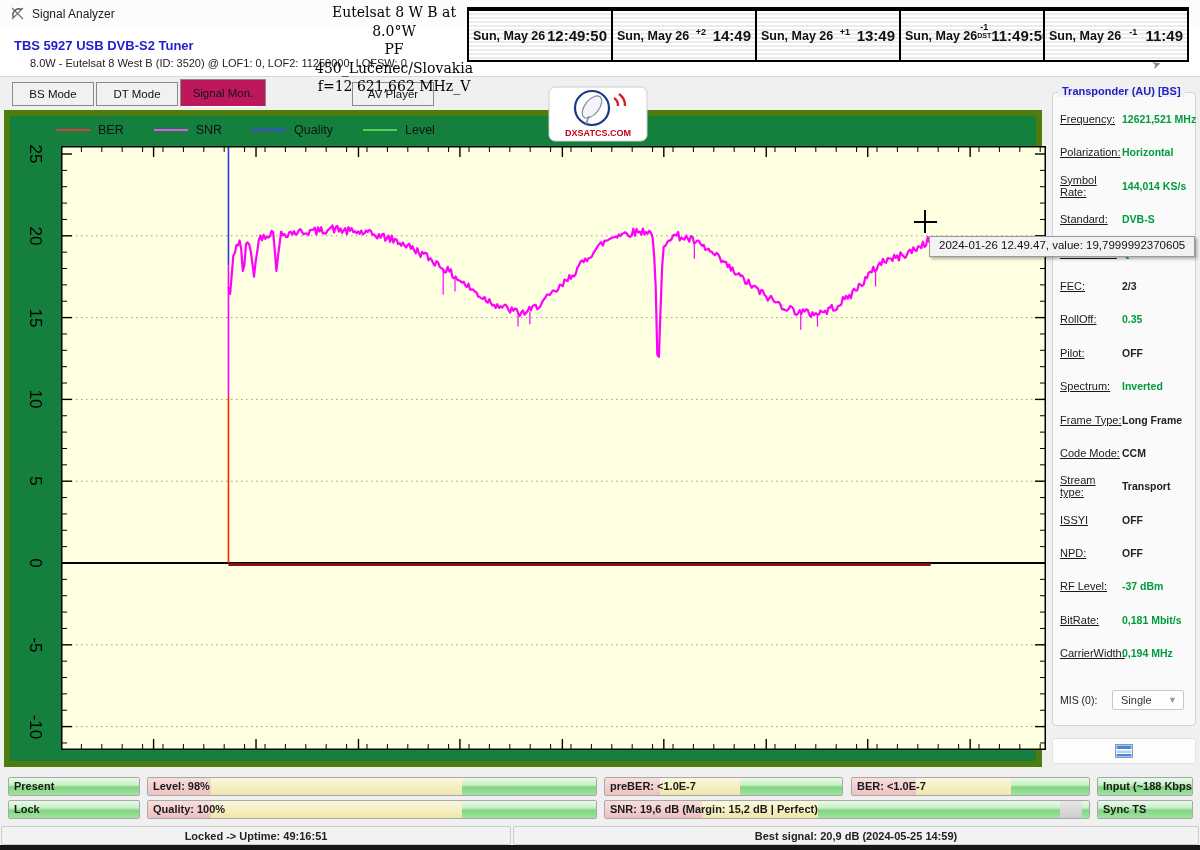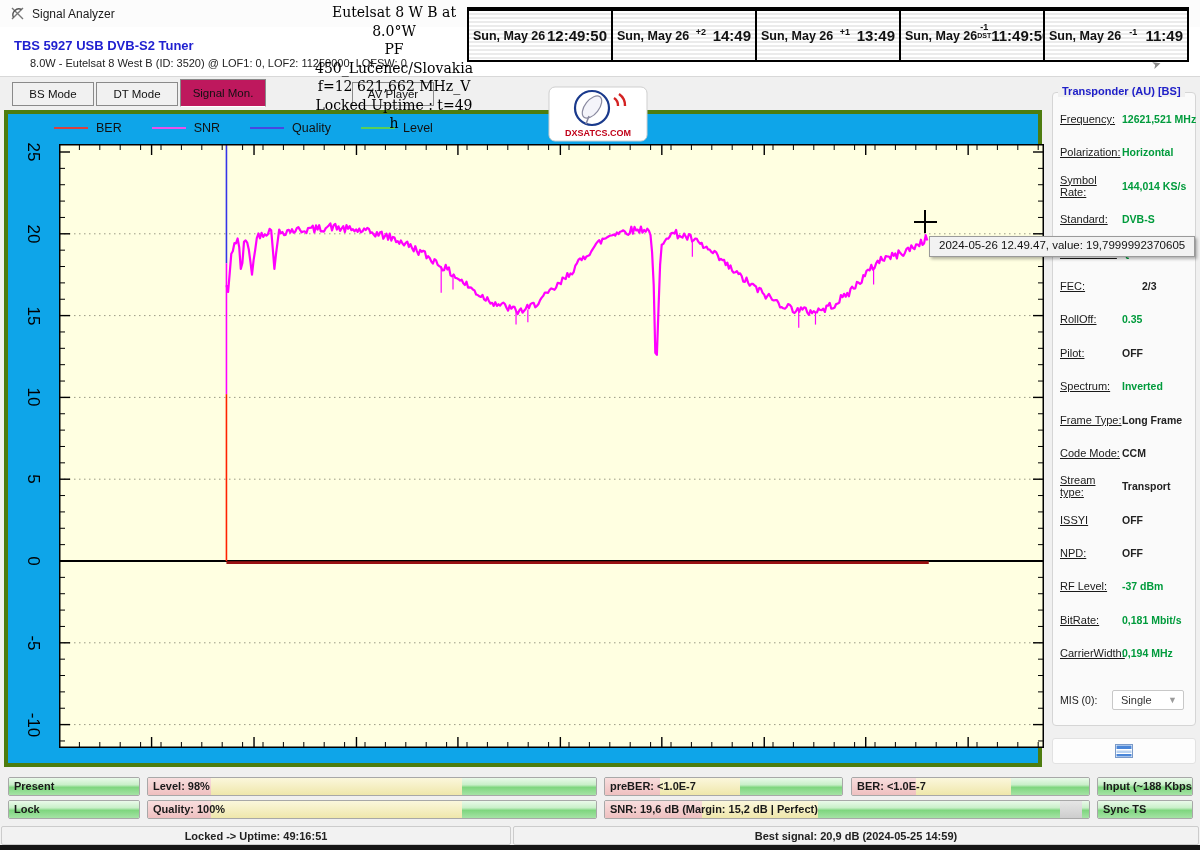--- a/index.html
+++ b/index.html
@@ -29,22 +29,22 @@
   .clock-off{flex:1;text-align:center;font-size:9px;font-weight:bold;line-height:8px;position:relative;top:-4px;}
   .clock-off .o2{font-size:7px;font-weight:bold;}
   .clock-time{font-size:15px;font-weight:bold;white-space:nowrap;margin-left:auto;}
   .corner-arrow{position:absolute;left:1152px;top:58px;color:#8a8a8a;font-size:11px;transform:rotate(-18deg);}
   
   .tabs{position:absolute;left:0;top:77px;width:1042px;height:33px;background:#f0f0f0;}
   .tab{position:absolute;top:5px;height:22px;background:#f1f1f1;border:1px solid #8a8a8a;
     font-size:11.5px;display:flex;align-items:center;justify-content:center;color:#111;}
   .tab.active{background:#be185d;top:2px;height:26px;border-bottom-color:#ffffff;font-weight:normal;z-index:2;}
   
-  .chart-panel{position:absolute;left:4px;top:110px;width:1038px;height:657px;background:#0ea5e9;
-    border:4px solid #4d7c0f;box-sizing:border-box;}
+  .chart-panel{position:absolute;left:4px;top:110px;width:1038px;height:657px;background:#15803d;
+    border:6px solid #4d7c0f;box-sizing:border-box;}
   .legend{position:absolute;left:46px;top:7px;display:flex;align-items:center;font-size:12.5px;color:#111;}
   .legend .sw{width:34px;height:2px;margin-right:8px;}
   .legend .lab{margin-right:30px;}
   .plot{position:absolute;left:51px;top:30px;width:985px;height:604px;background:#ffffe1;}
   .plot svg{position:absolute;left:0;top:0;}
   .ylab{position:absolute;width:30px;text-align:center;font-size:17px;color:#000;transform:rotate(90deg);}
   .logo{position:absolute;left:548px;top:86px;z-index:7;}
   .crosshair-h{position:absolute;left:914px;top:221px;width:23px;height:2px;background:#000;z-index:8;}
   .crosshair-v{position:absolute;left:924px;top:210px;width:2px;height:23px;background:#000;z-index:8;}
   .tooltip{position:absolute;left:929px;top:236px;height:15px;background:#f2f2f2;border:1px solid #9a9a9a;
@@ -93,21 +93,20 @@
 </div>
 
 <div class="header"></div>
 <div class="tuner-name">TBS 5927 USB DVB-S2 Tuner</div>
 <div class="tuner-details">8.0W - Eutelsat 8 West B (ID: 3520) @ LOF1: 0, LOF2: 11250000, LOFSW: 0</div>
 
 <div class="feed-info">
   <div>Eutelsat 8 W B at 8.0°W</div>
   <div>PF 450_Lučenec/Slovakia</div>
   <div>f=12 621,662 MHz_V</div>
-  <div>Locked Uptime : t=49 h</div>
 </div>
 
 <div class="clocks">
   <div class="clock">
     <div class="clock-head" style="background: rgb(255, 146, 1);">Berlin-Paris-Vienna-Roma</div>
     <div class="clock-body">
       <span class="clock-date">Sun, May 26</span>
       <span class="clock-off"></span>
       <span class="clock-time">12:49:50</span>
     </div>
@@ -400,21 +399,21 @@
     <ellipse cx="44" cy="21" rx="7" ry="13" transform="rotate(38 44 21)" fill="#f4f4fa" stroke="#8a8aa0" stroke-width="1.2"></ellipse>
     <line x1="41" y1="30" x2="38" y2="38" stroke="#8a8aa0" stroke-width="1.5"></line>
     <path d="M66 12 a9 9 0 0 1 4 8" stroke="#d42222" stroke-width="2.4" fill="none"></path>
     <path d="M71 8 a14 14 0 0 1 6 12" stroke="#d42222" stroke-width="2.4" fill="none"></path>
     <text x="50" y="50" text-anchor="middle" font-size="9" font-weight="bold" fill="#c00018" font-family="Liberation Sans, sans-serif" id="logo-text">DXSATCS.COM</text>
   </svg>
 </div>
 
 <div class="crosshair-h"></div>
 <div class="crosshair-v"></div>
-<div class="tooltip">2024-05-26 12.49.47, value: 19,7999992370605</div>
+<div class="tooltip">2024-01-26 12.49.47, value: 19,7999992370605</div>
 
 <div class="tp-box"></div>
 <div class="tp-title">Transponder (AU) [BS]</div>
 <div class="tp-rows">
   <div class="tp-row">
       <span class="tp-label">Frequency:</span>
       <span class="tp-value" style="color: rgb(0, 155, 60);">12621,521 MHz</span>
     </div>
   <div class="tp-row">
       <span class="tp-label">Polarization:</span>
@@ -427,21 +426,21 @@
   <div class="tp-row">
       <span class="tp-label">Standard:</span>
       <span class="tp-value" style="color: rgb(0, 155, 60);">DVB-S</span>
     </div>
   <div class="tp-row">
       <span class="tp-label">Modulation:</span>
       <span class="tp-value" style="color: rgb(0, 155, 60);">QPSK</span>
     </div>
   <div class="tp-row">
       <span class="tp-label">FEC:</span>
-      <span class="tp-value" style="color: rgb(34, 34, 34); margin-left: 20px;">2/3</span>
+      <span class="tp-value" style="color: rgb(34, 34, 34);">2/3</span>
     </div>
   <div class="tp-row">
       <span class="tp-label">RollOff:</span>
       <span class="tp-value" style="color: rgb(0, 155, 60);">0.35</span>
     </div>
   <div class="tp-row">
       <span class="tp-label">Pilot:</span>
       <span class="tp-value" style="color: rgb(34, 34, 34);">OFF</span>
     </div>
   <div class="tp-row">

